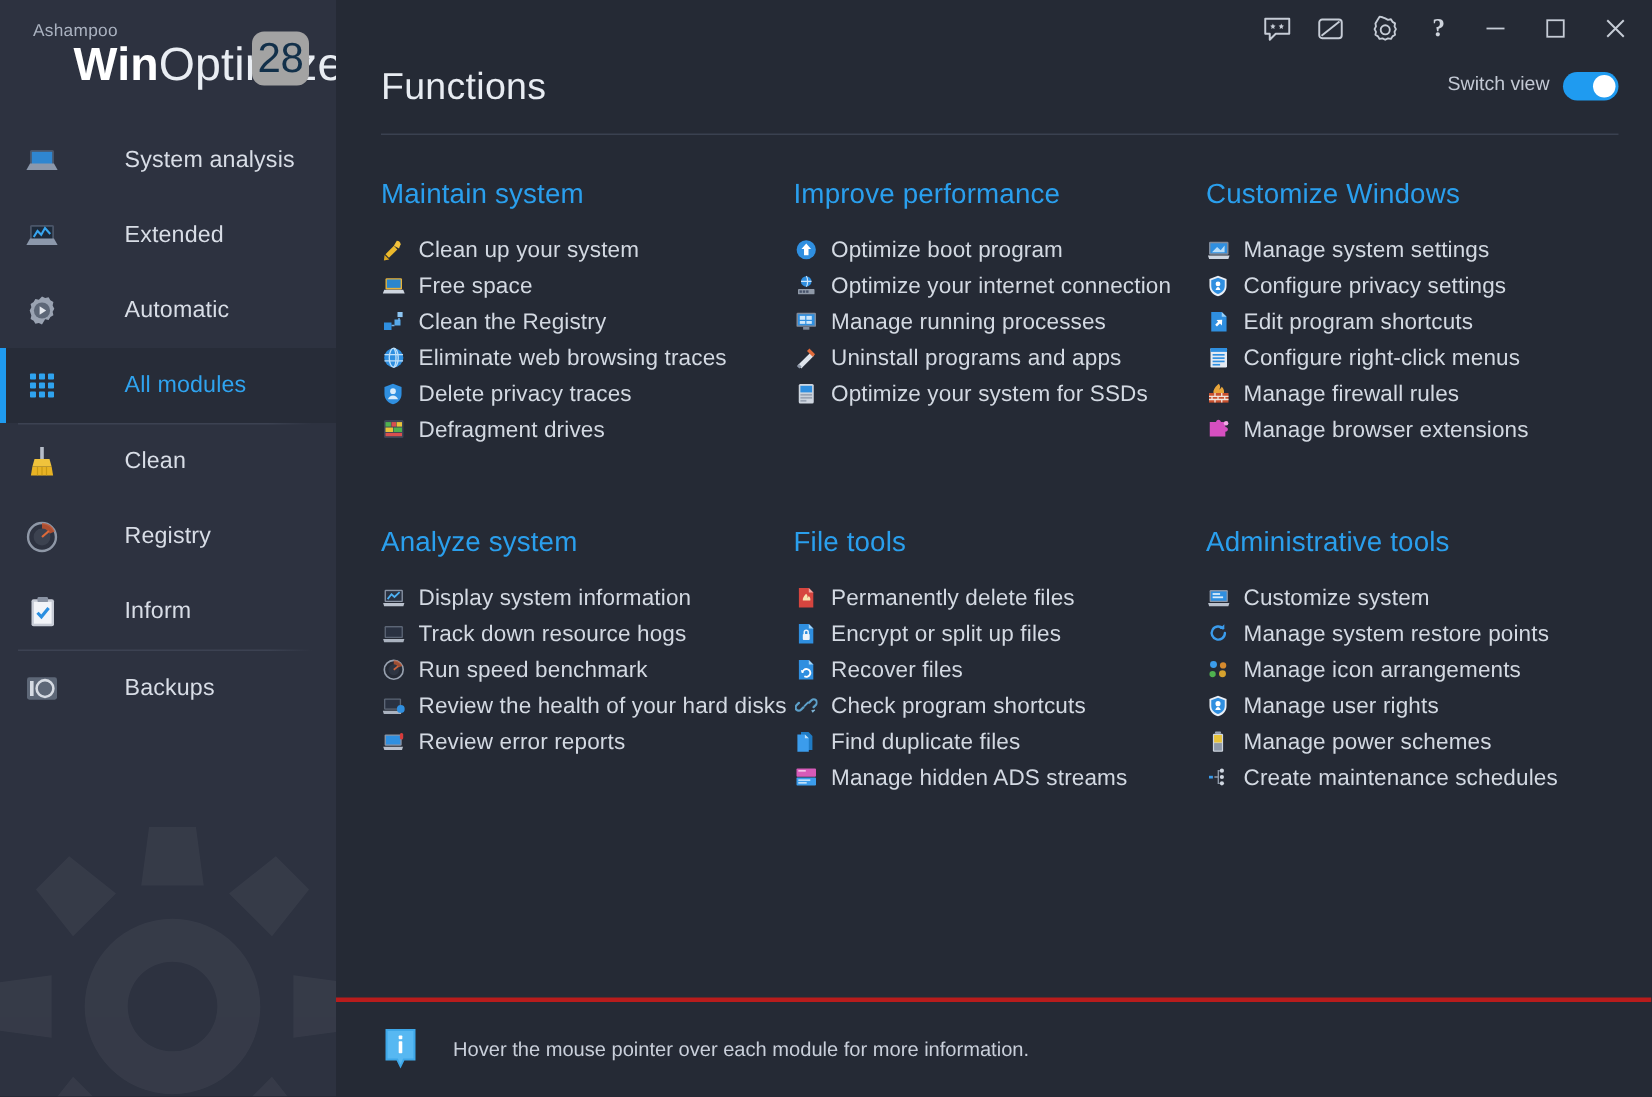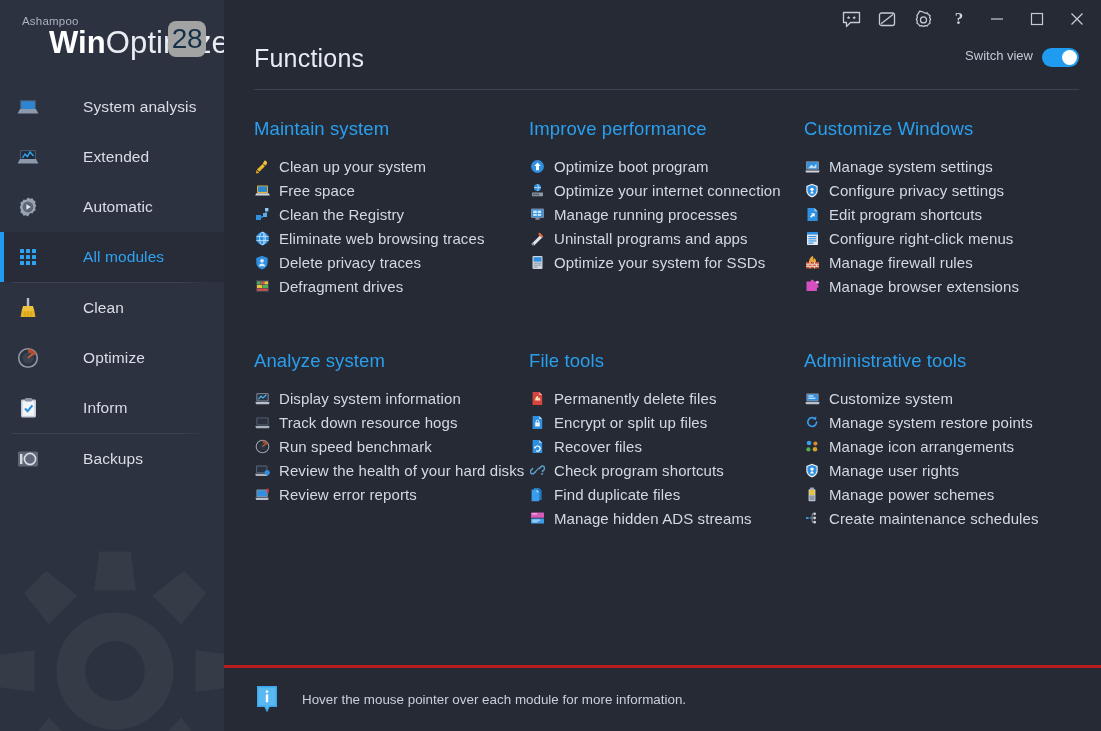--- a/index.html
+++ b/index.html
@@ -321,21 +321,21 @@
 
       <div class="nav-item">
         <span class="nav-ico">
           <svg width="22" height="22" viewBox="0 0 22 22">
               <circle cx="11" cy="11" r="9.3" fill="none" stroke="#8e97a6" stroke-width="1.6"></circle>
               <path d="M11 1.7a9.3 9.3 0 0 1 8.5 5.6l-8.5 3.7z" fill="#c4542e" opacity=".85"></path>
               <circle cx="11" cy="11" r="5.6" fill="#3c4250"></circle>
               <path d="M11 11l4.6-4" stroke="#dd6a3a" stroke-width="1.5" fill="none"></path>
             </svg>
         </span>
-        <span class="nav-label">Optimize</span>
+        <span class="nav-label">Registry</span>
       </div>
 
       <div class="nav-item">
         <span class="nav-ico">
           <svg width="19" height="22" viewBox="0 0 19 22">
               <rect x="2" y="2.5" width="15" height="18" rx="1.4" fill="#c7ccd6"></rect>
               <rect x="3.6" y="4.2" width="11.8" height="14.6" fill="#f2f4f8"></rect>
               <rect x="6" y="1" width="7" height="3.4" rx=".8" fill="#8a93a3"></rect>
               <polyline points="6,11.5 8.6,14.2 13.4,8.4" fill="none" stroke="#2b8fe0" stroke-width="2.1"></polyline>
             </svg>

